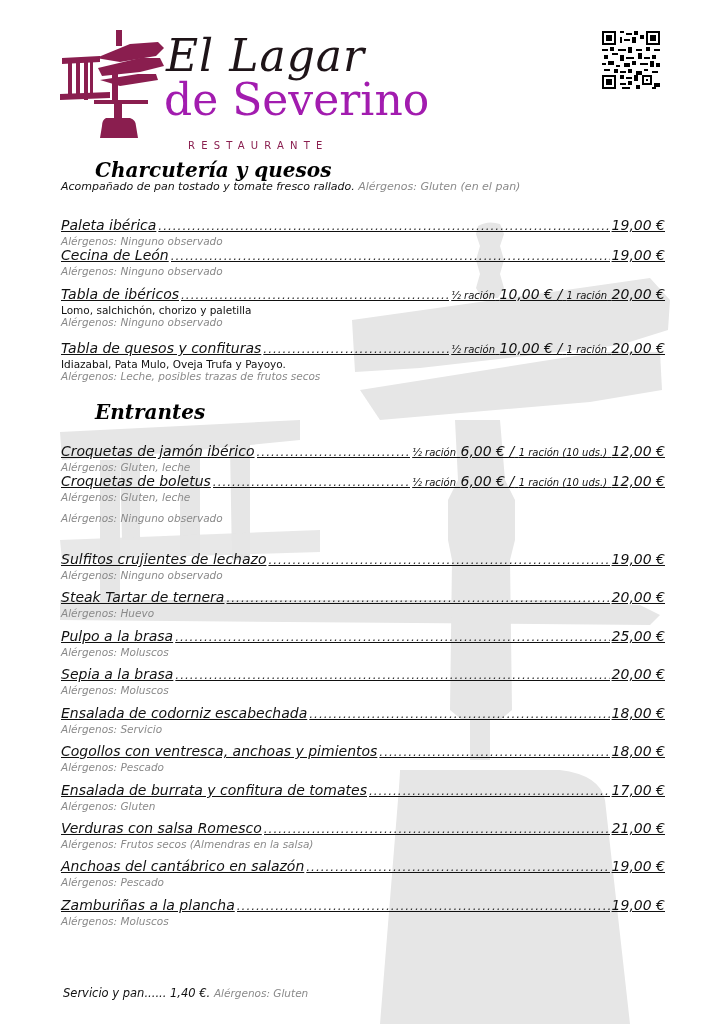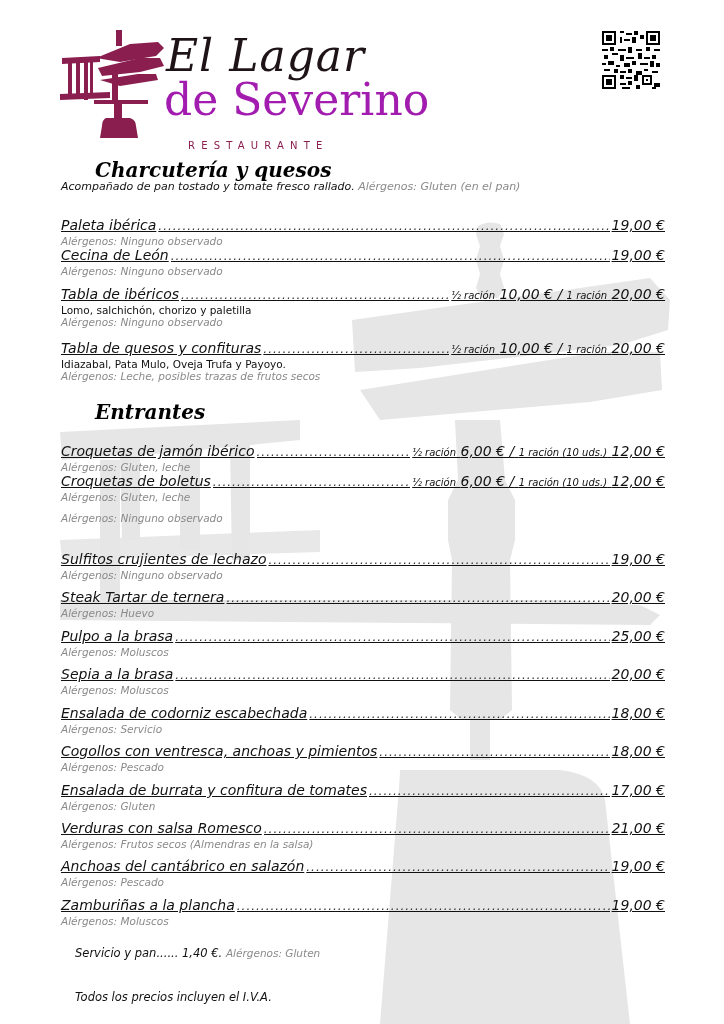--- a/index.html
+++ b/index.html
@@ -26,21 +26,21 @@
   .item { position: absolute; left: 61px; width: 604px; }
   .item-row { display: flex; align-items: baseline; font-family: "DejaVu Sans", sans-serif; font-style: italic; font-size: 14px; color: #111; line-height: 17px; text-decoration: underline; }
   .item-name { white-space: nowrap; }
   .dots { flex: 1; overflow: hidden; white-space: nowrap; margin: 0 2px; color: #333; font-size: 12px; letter-spacing: 1px; }
   .dots::after { content: "................................................................................................................................................................................................."; }
   .price { white-space: nowrap; font-size: 14px; }
   .price small { font-size: 10px; font-style: italic; }
   .item-desc { font-size: 10.5px; color: #111; line-height: 12px; }
   .item-allergen { font-size: 10.5px; font-style: italic; color: #8a8a8a; line-height: 12px; }
 
-  .footer-line { position: absolute; left: 75px; font-size: 11.5px; font-style: italic; color: #111; white-space: nowrap; }
+  .footer-line { position: absolute; left: 63px; font-size: 11.5px; font-style: italic; color: #111; white-space: nowrap; margin-top: 40px; }
 </style>
 </head>
 <body>
 
 <svg class="watermark" viewBox="0 0 724 1024" xmlns="http://www.w3.org/2000/svg">
   <g fill="#e6e6e6">
 
     <path d="M478 226 q10 -6 22 -2 l4 10 l-4 12 l4 14 l-4 14 l4 14 l-6 10 l-16 0 l-6 -10 l4 -14 l-4 -14 l4 -14 l-4 -12 z"></path>
 
     <path d="M352 320 L580 288 L650 278 L670 300 L668 330 L620 345 L420 368 L355 372 Z"></path>

